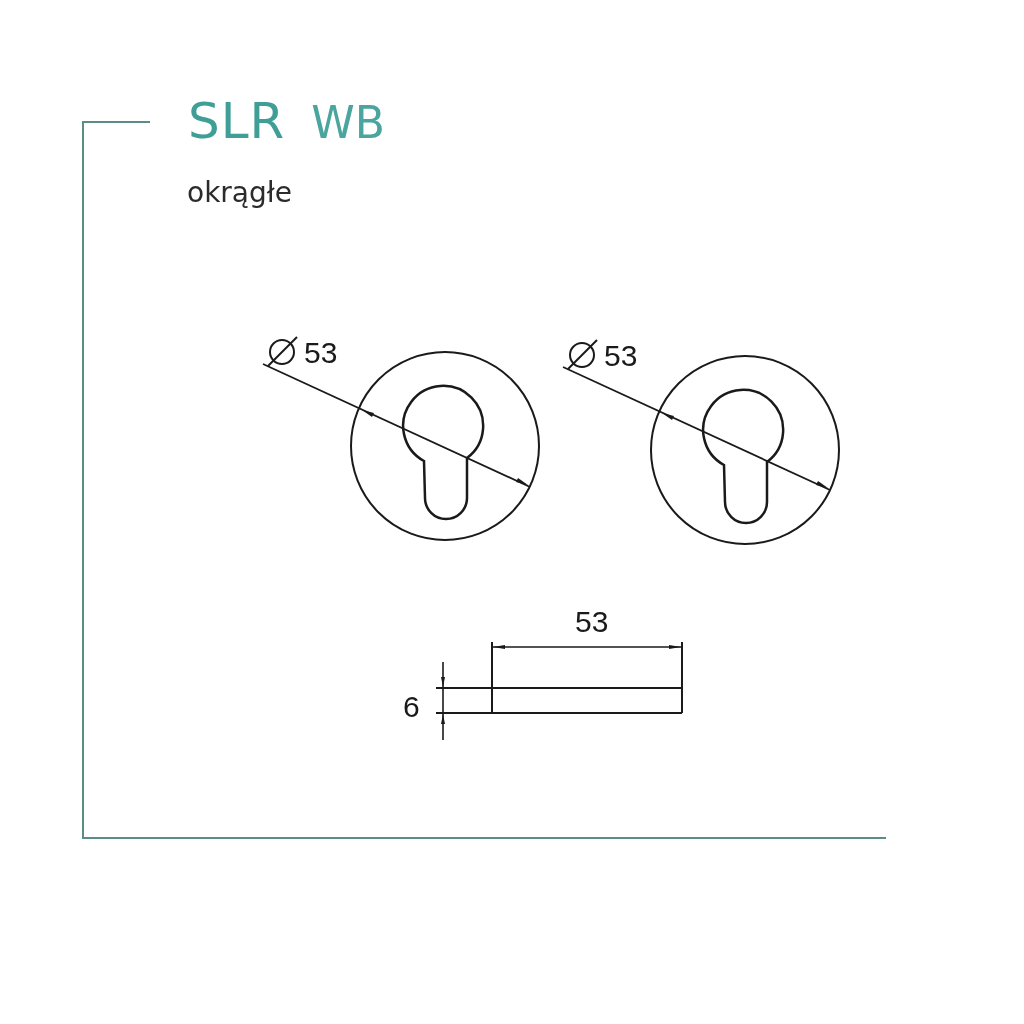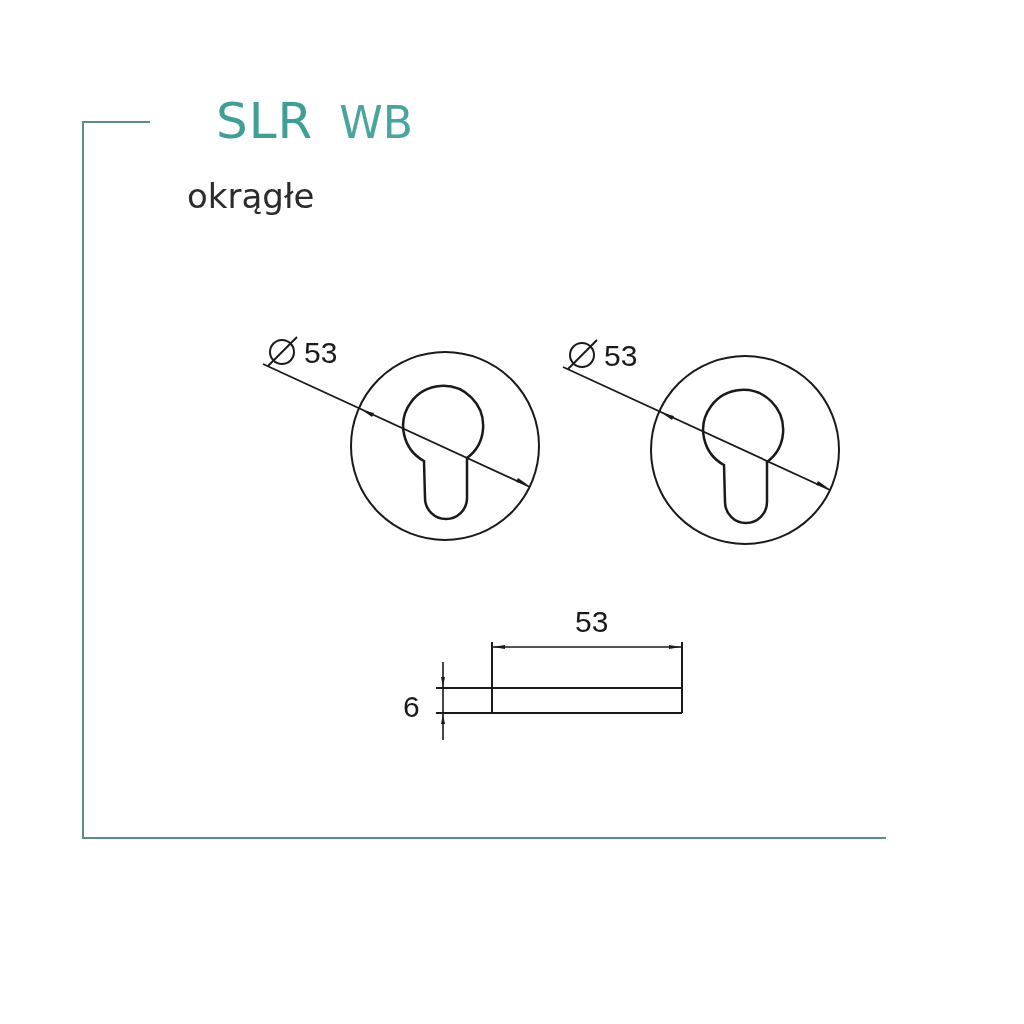--- a/index.html
+++ b/index.html
@@ -1,23 +1,23 @@
 <!DOCTYPE html>
 <html><head>
 <meta charset="utf-8">
 <style>
   html, body { margin: 0; padding: 0; background: #ffffff; }
   body { width: 1024px; height: 1024px; position: relative; overflow: hidden; font-family: "Liberation Sans", sans-serif; }
   .frame-top { position: absolute; left: 82px; top: 121px; width: 68px; height: 2px; background: #5a8c88; }
   .frame-left { position: absolute; left: 82px; top: 121px; width: 2px; height: 718px; background: #5a8c88; }
   .frame-bottom { position: absolute; left: 82px; top: 837px; width: 804px; height: 2px; background: #5a8c88; }
-  .title { position: absolute; left: 188px; top: 92px; font-family: "DejaVu Sans", sans-serif; color: #3f9e96; white-space: nowrap; margin-left: 28px; }
+  .title { position: absolute; left: 188px; top: 92px; font-family: "DejaVu Sans", sans-serif; color: #3f9e96; white-space: nowrap; }
   .title .model { font-size: 50px; font-weight: 400; letter-spacing: 1px; }
   .title .variant { font-size: 44px; font-weight: 400; margin-left: 26px; color: #4aa59e; }
-  .subtitle { position: absolute; left: 187px; top: 176px; font-family: "DejaVu Sans", sans-serif; font-size: 34px; color: #2b2b2b; }
+  .subtitle { position: absolute; left: 187px; top: 176px; font-family: "DejaVu Sans", sans-serif; font-size: 28px; color: #2b2b2b; }
   svg.drawing { position: absolute; left: 0; top: 0; }
   .dim { font-family: "Liberation Sans", sans-serif; font-size: 30px; fill: #1a1a1a; }
 </style>
 </head>
 <body>
 
 <div class="frame-top"></div>
 <div class="frame-left"></div>
 <div class="frame-bottom"></div>
 

